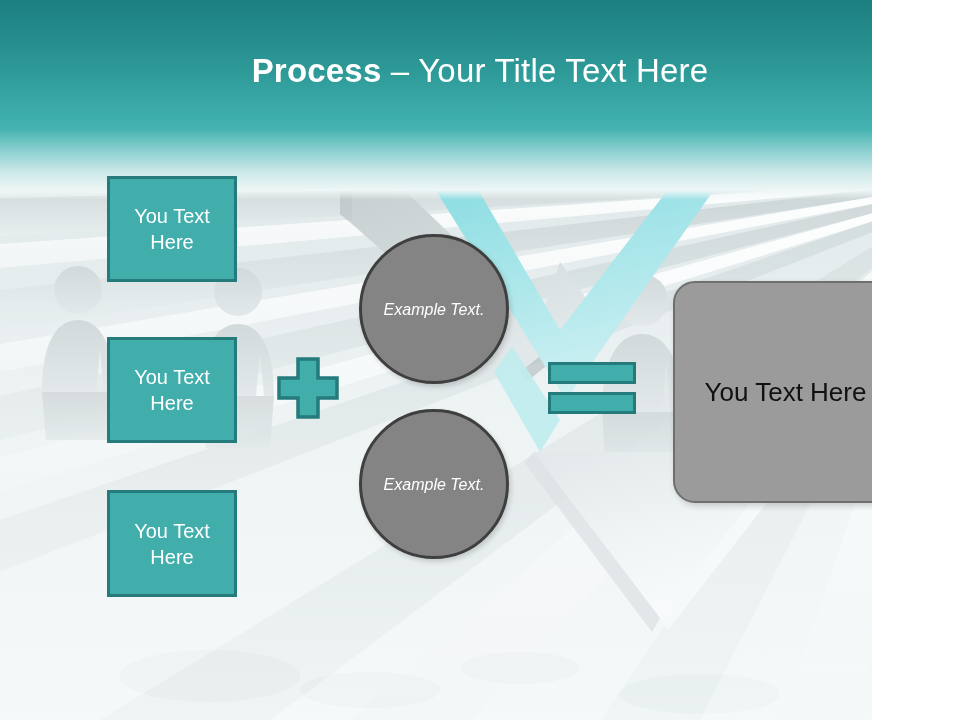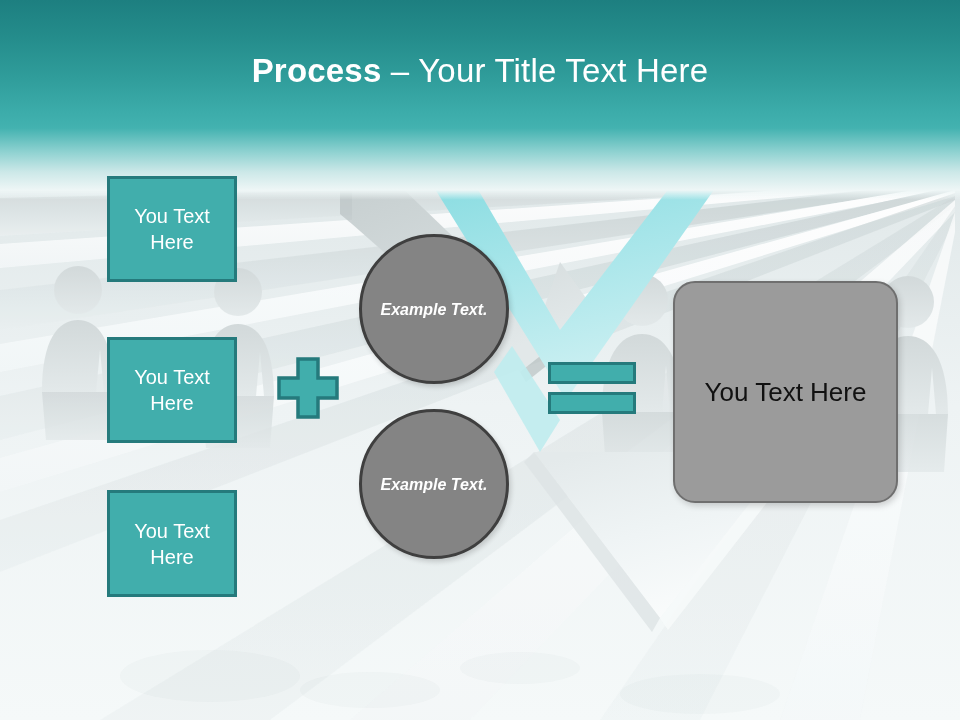--- a/index.html
+++ b/index.html
@@ -6,21 +6,21 @@
     margin: 0;
     padding: 0;
     background: #ffffff;
   }
   body {
     font-family: "Liberation Sans", sans-serif;
   }
 
   #slide {
     position: relative;
-    width: 960px;
+    width: 872px;
     height: 720px;
     overflow: hidden;
     background: #f4f8f8;
   }
 
   
   .bg-layer {
     position: absolute;
     inset: 0;
     overflow: hidden;
@@ -124,21 +124,21 @@
 
   
   .gray-circle {
     position: absolute;
     box-sizing: border-box;
     border-radius: 50%;
     background: #848484;
     border: 3px solid #3f3f3f;
     color: #ffffff;
     font-size: 16px;
-    font-weight: bold;
+    font-weight: normal;
     font-style: italic;
     line-height: 23px;
     text-align: center;
     display: flex;
     align-items: center;
     justify-content: center;
     box-shadow: 2px 3px 5px rgba(0,0,0,0.16);
   }
   .gray-circle.c1 {
     left: 359px; top: 234px;

